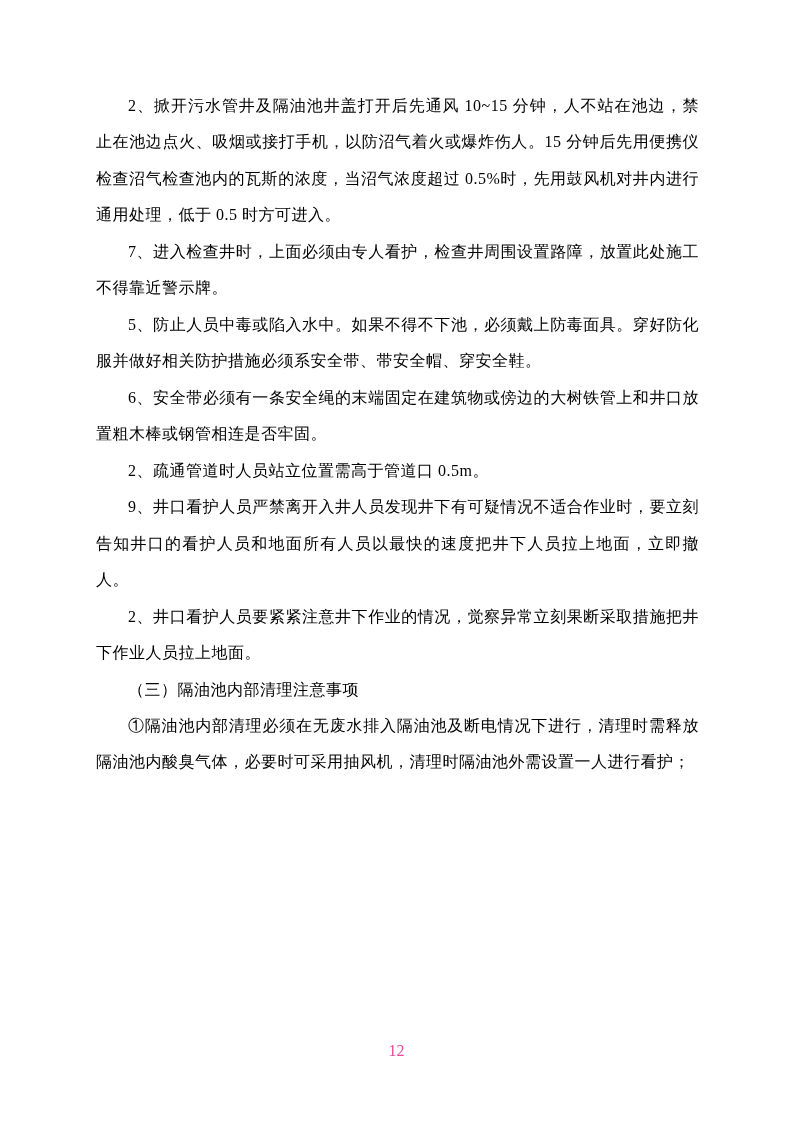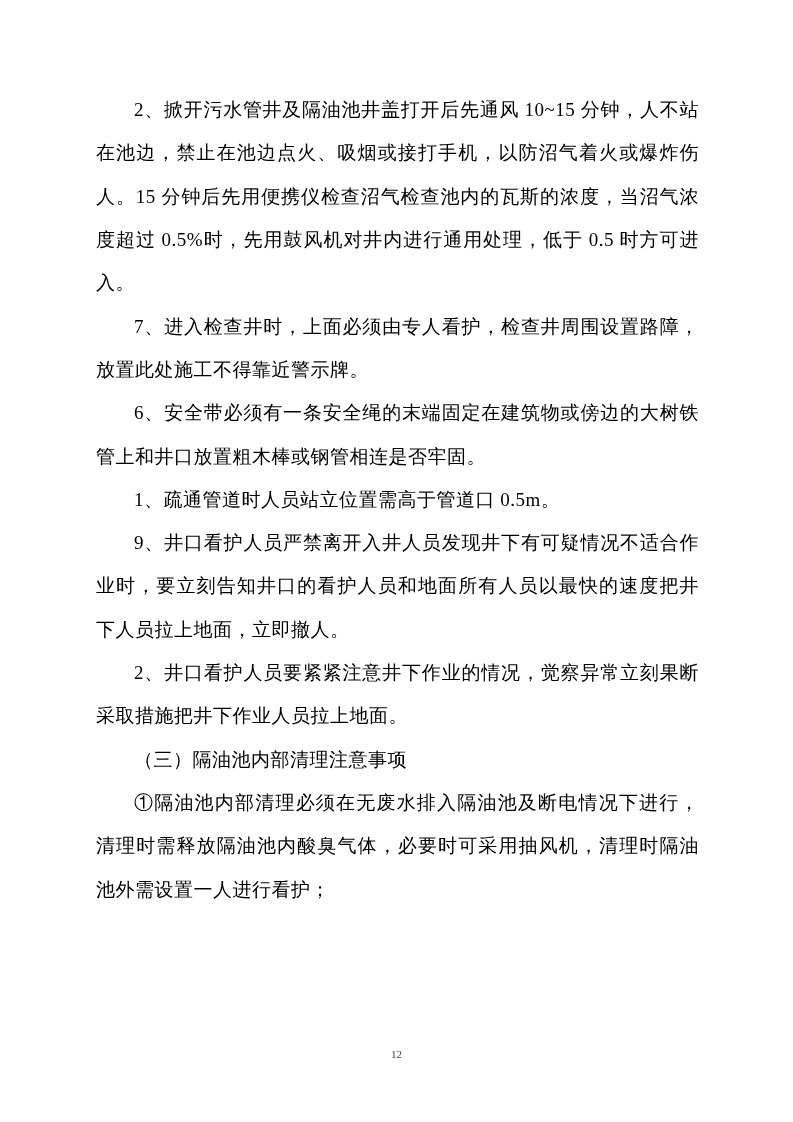--- a/index.html
+++ b/index.html
@@ -13,47 +13,48 @@
     height: 1122px;
     background: #ffffff;
     box-sizing: border-box;
     padding: 88px 94px 0 96px;
     font-family: "Liberation Serif", "DejaVu Serif", serif;
     color: #000000;
     overflow: hidden;
   }
   .doc-body p {
     margin: 0;
-    font-size: 19px;
+    font-size: 16px;
     line-height: 2.28;
     text-align: justify;
     text-justify: inter-ideograph;
     text-indent: 2em;
     letter-spacing: 0.5px;
     word-break: break-all;
   }
   .page-footer {
     position: absolute;
     bottom: 62px;
     left: 0;
     width: 100%;
     text-align: center;
-    font-size: 11px;
+    font-size: 16px;
     font-family: "Liberation Serif", "DejaVu Serif", serif;
-    color: #404040;
+    color: #ec4899;
   }
 </style>
 </head>
 <body>
 
 <div class="page">
   <div class="doc-body">
     <p>2、掀开污水管井及隔油池井盖打开后先通风 10~15 分钟，人不站在池边，禁止在池边点火、吸烟或接打手机，以防沼气着火或爆炸伤人。15 分钟后先用便携仪检查沼气检查池内的瓦斯的浓度，当沼气浓度超过 0.5%时，先用鼓风机对井内进行通用处理，低于 0.5 时方可进入。</p>
     <p>7、进入检查井时，上面必须由专人看护，检查井周围设置路障，放置此处施工不得靠近警示牌。</p>
+    <p>5、防止人员中毒或陷入水中。如果不得不下池，必须戴上防毒面具。穿好防化服并做好相关防护措施必须系安全带、带安全帽、穿安全鞋。</p>
     <p>6、安全带必须有一条安全绳的末端固定在建筑物或傍边的大树铁管上和井口放置粗木棒或钢管相连是否牢固。</p>
-    <p>1、疏通管道时人员站立位置需高于管道口 0.5m。</p>
+    <p>2、疏通管道时人员站立位置需高于管道口 0.5m。</p>
     <p>9、井口看护人员严禁离开入井人员发现井下有可疑情况不适合作业时，要立刻告知井口的看护人员和地面所有人员以最快的速度把井下人员拉上地面，立即撤人。</p>
     <p>2、井口看护人员要紧紧注意井下作业的情况，觉察异常立刻果断采取措施把井下作业人员拉上地面。</p>
     <p>（三）隔油池内部清理注意事项</p>
     <p>①隔油池内部清理必须在无废水排入隔油池及断电情况下进行，清理时需释放隔油池内酸臭气体，必要时可采用抽风机，清理时隔油池外需设置一人进行看护；</p>
   </div>
   <div class="page-footer">12</div>
 </div>
 
 </body></html>

